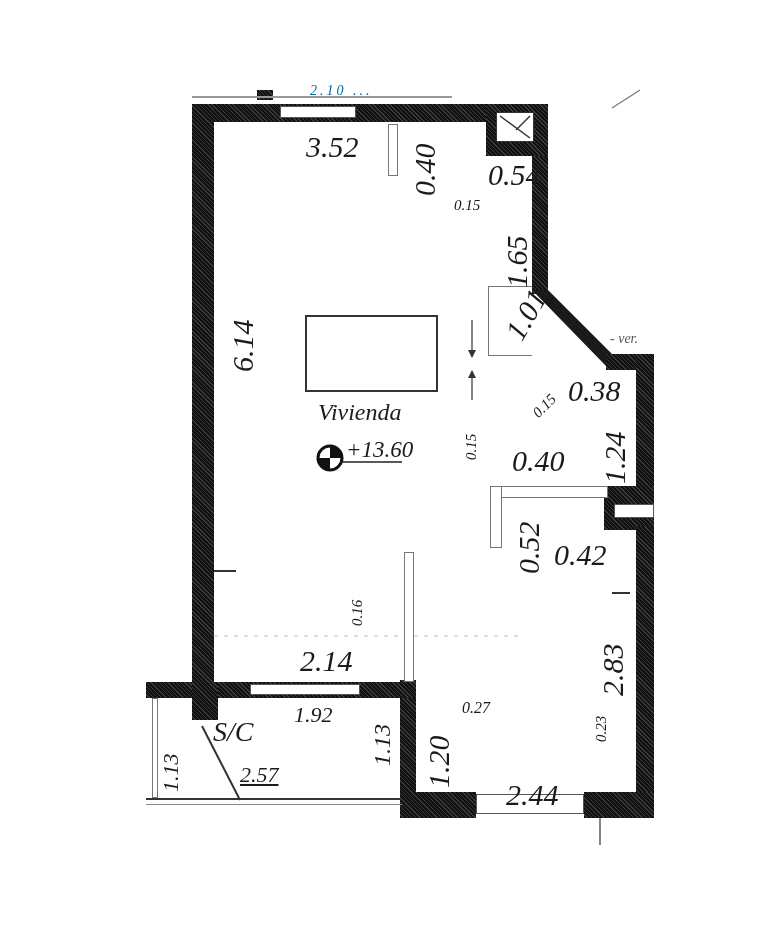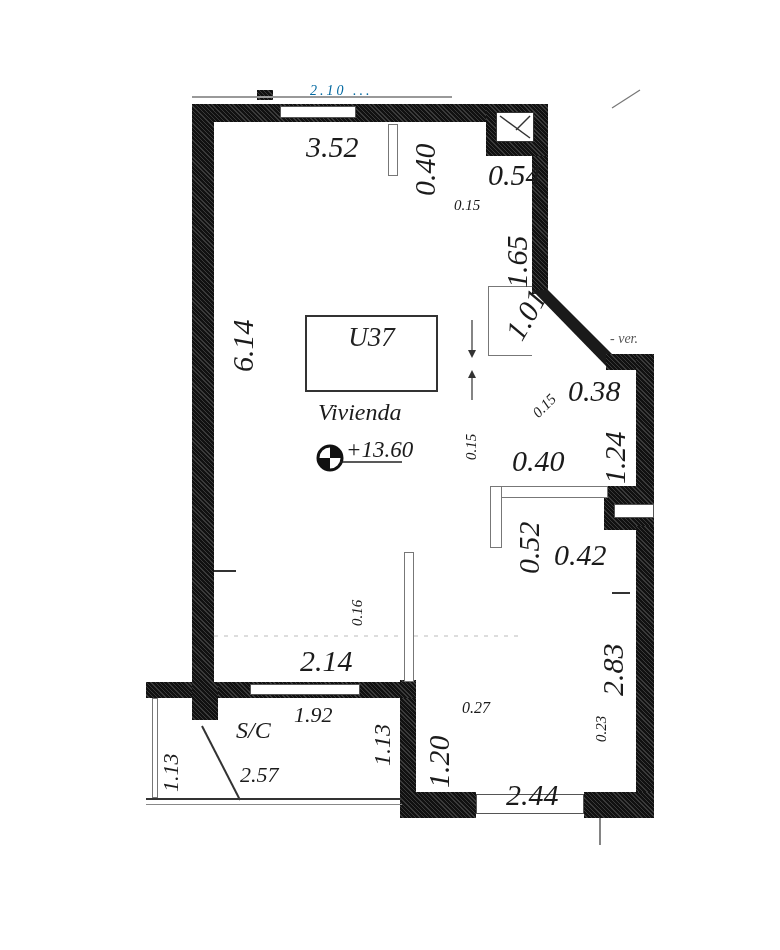--- a/index.html
+++ b/index.html
@@ -65,21 +65,20 @@
 
 <div class="thin" style="left:388px;top:124px;width:10px;height:52px;"></div>
 <div class="thin" style="left:488px;top:286px;width:44px;height:70px;border-right:none;"></div>
 <div class="thin" style="left:496px;top:486px;width:112px;height:12px;"></div>
 <div class="thin" style="left:490px;top:486px;width:12px;height:62px;"></div>
 <div class="thin" style="left:404px;top:552px;width:10px;height:130px;"></div>
 <div class="tick" style="left:214px;top:570px;width:22px;height:2px;"></div>
 <div class="tick" style="left:612px;top:592px;width:18px;height:2px;"></div>
 
 <div class="label-box" style="left:305px;top:315px;width:133px;height:77px;padding-top:6px;">
-  <span>U37</span>
 </div>
 <div class="dim" style="left:318px;top:400px;font-size:24px;">Vivienda</div>
 <svg class="overlay" width="780" height="950">
   <circle cx="330" cy="458" r="12" fill="#fff" stroke="#111" stroke-width="3"></circle>
   <path d="M330 446 A12 12 0 0 1 342 458 L330 458 Z" fill="#111"></path>
   <path d="M330 470 A12 12 0 0 1 318 458 L330 458 Z" fill="#111"></path>
   <line x1="340" y1="462" x2="402" y2="462" stroke="#222" stroke-width="1.5"></line>
 </svg>
 <div class="dim" style="left:346px;top:438px;font-size:23px;">+13.60</div>
 
@@ -94,21 +93,21 @@
 <div class="dim big rot" style="left:600px;top:484px;">1.24</div>
 <div class="dim small rot" style="left:464px;top:460px;font-size:15px;">0.15</div>
 <div class="dim big" style="left:512px;top:446px;">0.40</div>
 <div class="dim big rot" style="left:514px;top:574px;">0.52</div>
 <div class="dim big" style="left:554px;top:540px;">0.42</div>
 <div class="dim big rot" style="left:228px;top:372px;">6.14</div>
 <div class="dim big rot" style="left:598px;top:696px;">2.83</div>
 <div class="dim small rot" style="left:350px;top:626px;font-size:15px;">0.16</div>
 <div class="dim big" style="left:270px;top:646px;margin-left:30px;">2.14</div>
 <div class="dim" style="left:294px;top:704px;font-size:22px;">1.92</div>
-<div class="dim" style="left:236px;top:718px;font-size:24px;">S/C</div>
+<div class="dim" style="left:213px;top:718px;font-size:28px;">S/C</div>
 <div class="dim rot" style="left:370px;top:766px;font-size:24px;">1.13</div>
 <div class="dim rot" style="left:160px;top:792px;font-size:22px;">1.13</div>
-<div class="dim" style="left:240px;top:764px;font-size:22px;">2.57</div>
+<div class="dim" style="left:240px;top:764px;font-size:22px;text-decoration:underline;">2.57</div>
 <div class="dim big rot" style="left:424px;top:788px;">1.20</div>
 <div class="dim small" style="left:462px;top:700px;font-size:16px;">0.27</div>
 <div class="dim big" style="left:506px;top:780px;">2.44</div>
 <div class="dim small rot" style="left:594px;top:742px;font-size:15px;">0.23</div>
 <div class="dim small" style="left:610px;top:332px;font-size:14px;color:#555;">- ver.</div>
 
 </body></html>

